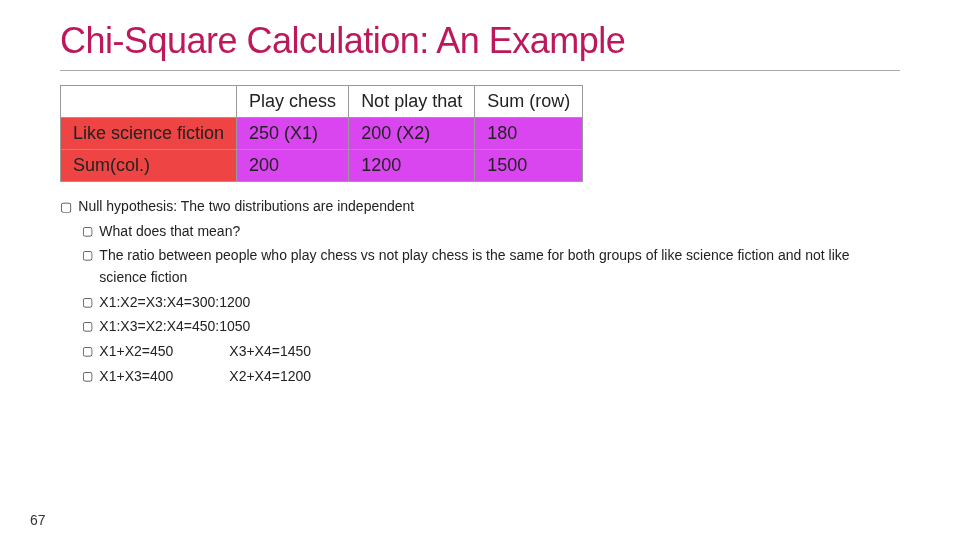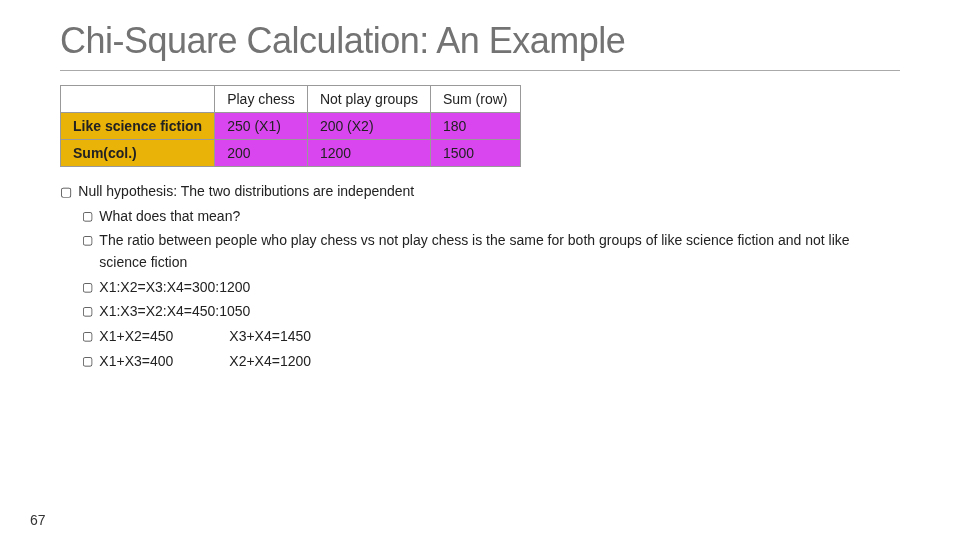--- a/index.html
+++ b/index.html
@@ -15,38 +15,38 @@
     .page-container {
       width: 960px;
       height: 540px;
       padding: 20px 60px 20px 60px;
       position: relative;
     }
 
     .title {
       font-size: 36px;
       font-weight: normal;
-      color: #737373;
+      color: #be185d;
       margin-bottom: 8px;
       letter-spacing: -0.5px;
     }
 
     .divider {
       border: none;
       border-top: 1px solid #aaa;
       margin-bottom: 14px;
     }
 
     .table-wrapper {
       margin-bottom: 14px;
     }
 
     table {
       border-collapse: collapse;
-      font-size: 14px;
+      font-size: 18px;
       color: #222;
     }
 
     table td {
       border: 1px solid #999;
       padding: 5px 12px;
       min-width: 80px;
     }
 
     table td.empty {
@@ -54,22 +54,22 @@
       border-color: #999;
     }
 
     table td.header-cell {
       background: #fff;
       font-weight: normal;
       text-align: center;
     }
 
     table td.row-header {
-      background: #eab308;
-      font-weight: bold;
+      background: #ef4444;
+      font-weight: normal;
     }
 
     table td.data-cell {
       background: #d946ef;
       text-align: left;
     }
 
     .bullets {
       font-size: 14px;
       color: #222;
@@ -122,21 +122,21 @@
 <div class="page-container">
   <h1 class="title">Chi-Square Calculation: An Example</h1>
   <hr class="divider">
 
   <div class="table-wrapper">
     <table>
       <tbody>
         <tr>
           <td class="empty"></td>
           <td class="header-cell">Play chess</td>
-          <td class="header-cell">Not play groups</td>
+          <td class="header-cell">Not play that</td>
           <td class="header-cell">Sum (row)</td>
         </tr>
         <tr>
           <td class="row-header">Like science fiction</td>
           <td class="data-cell">250 (X1)</td>
           <td class="data-cell">200 (X2)</td>
           <td class="data-cell">180</td>
         </tr>
         <tr>
           <td class="row-header">Sum(col.)</td>

